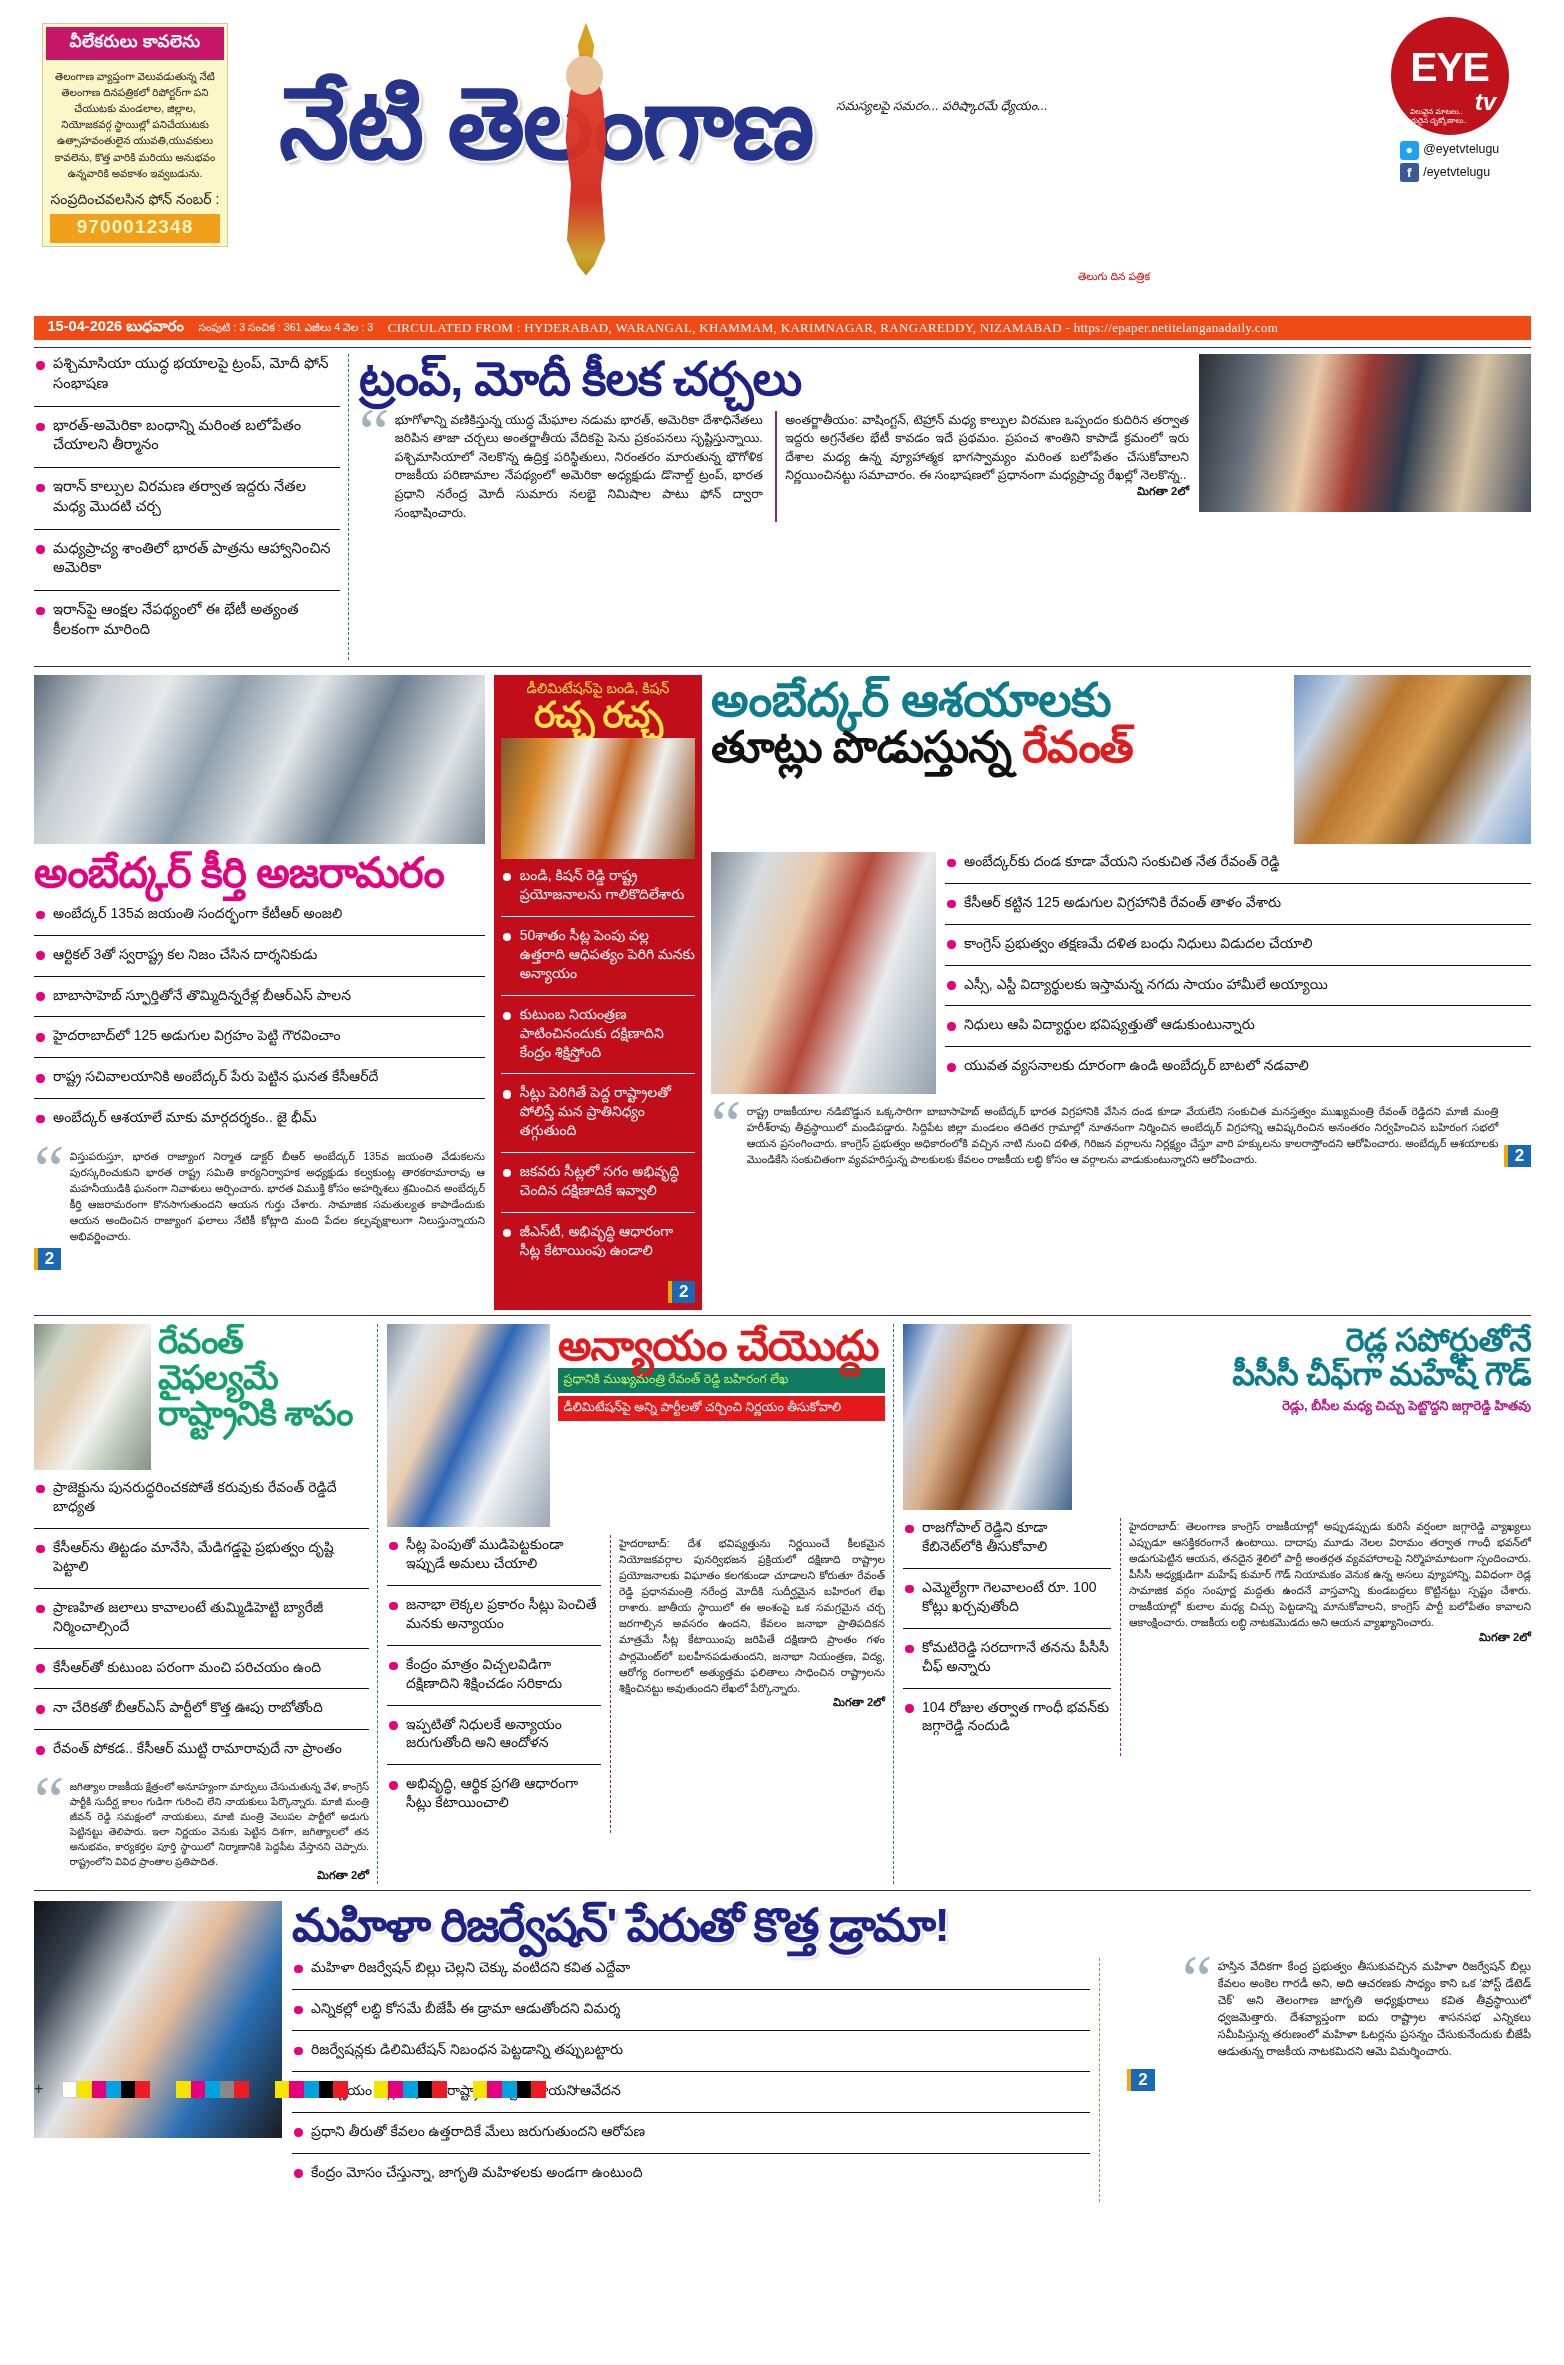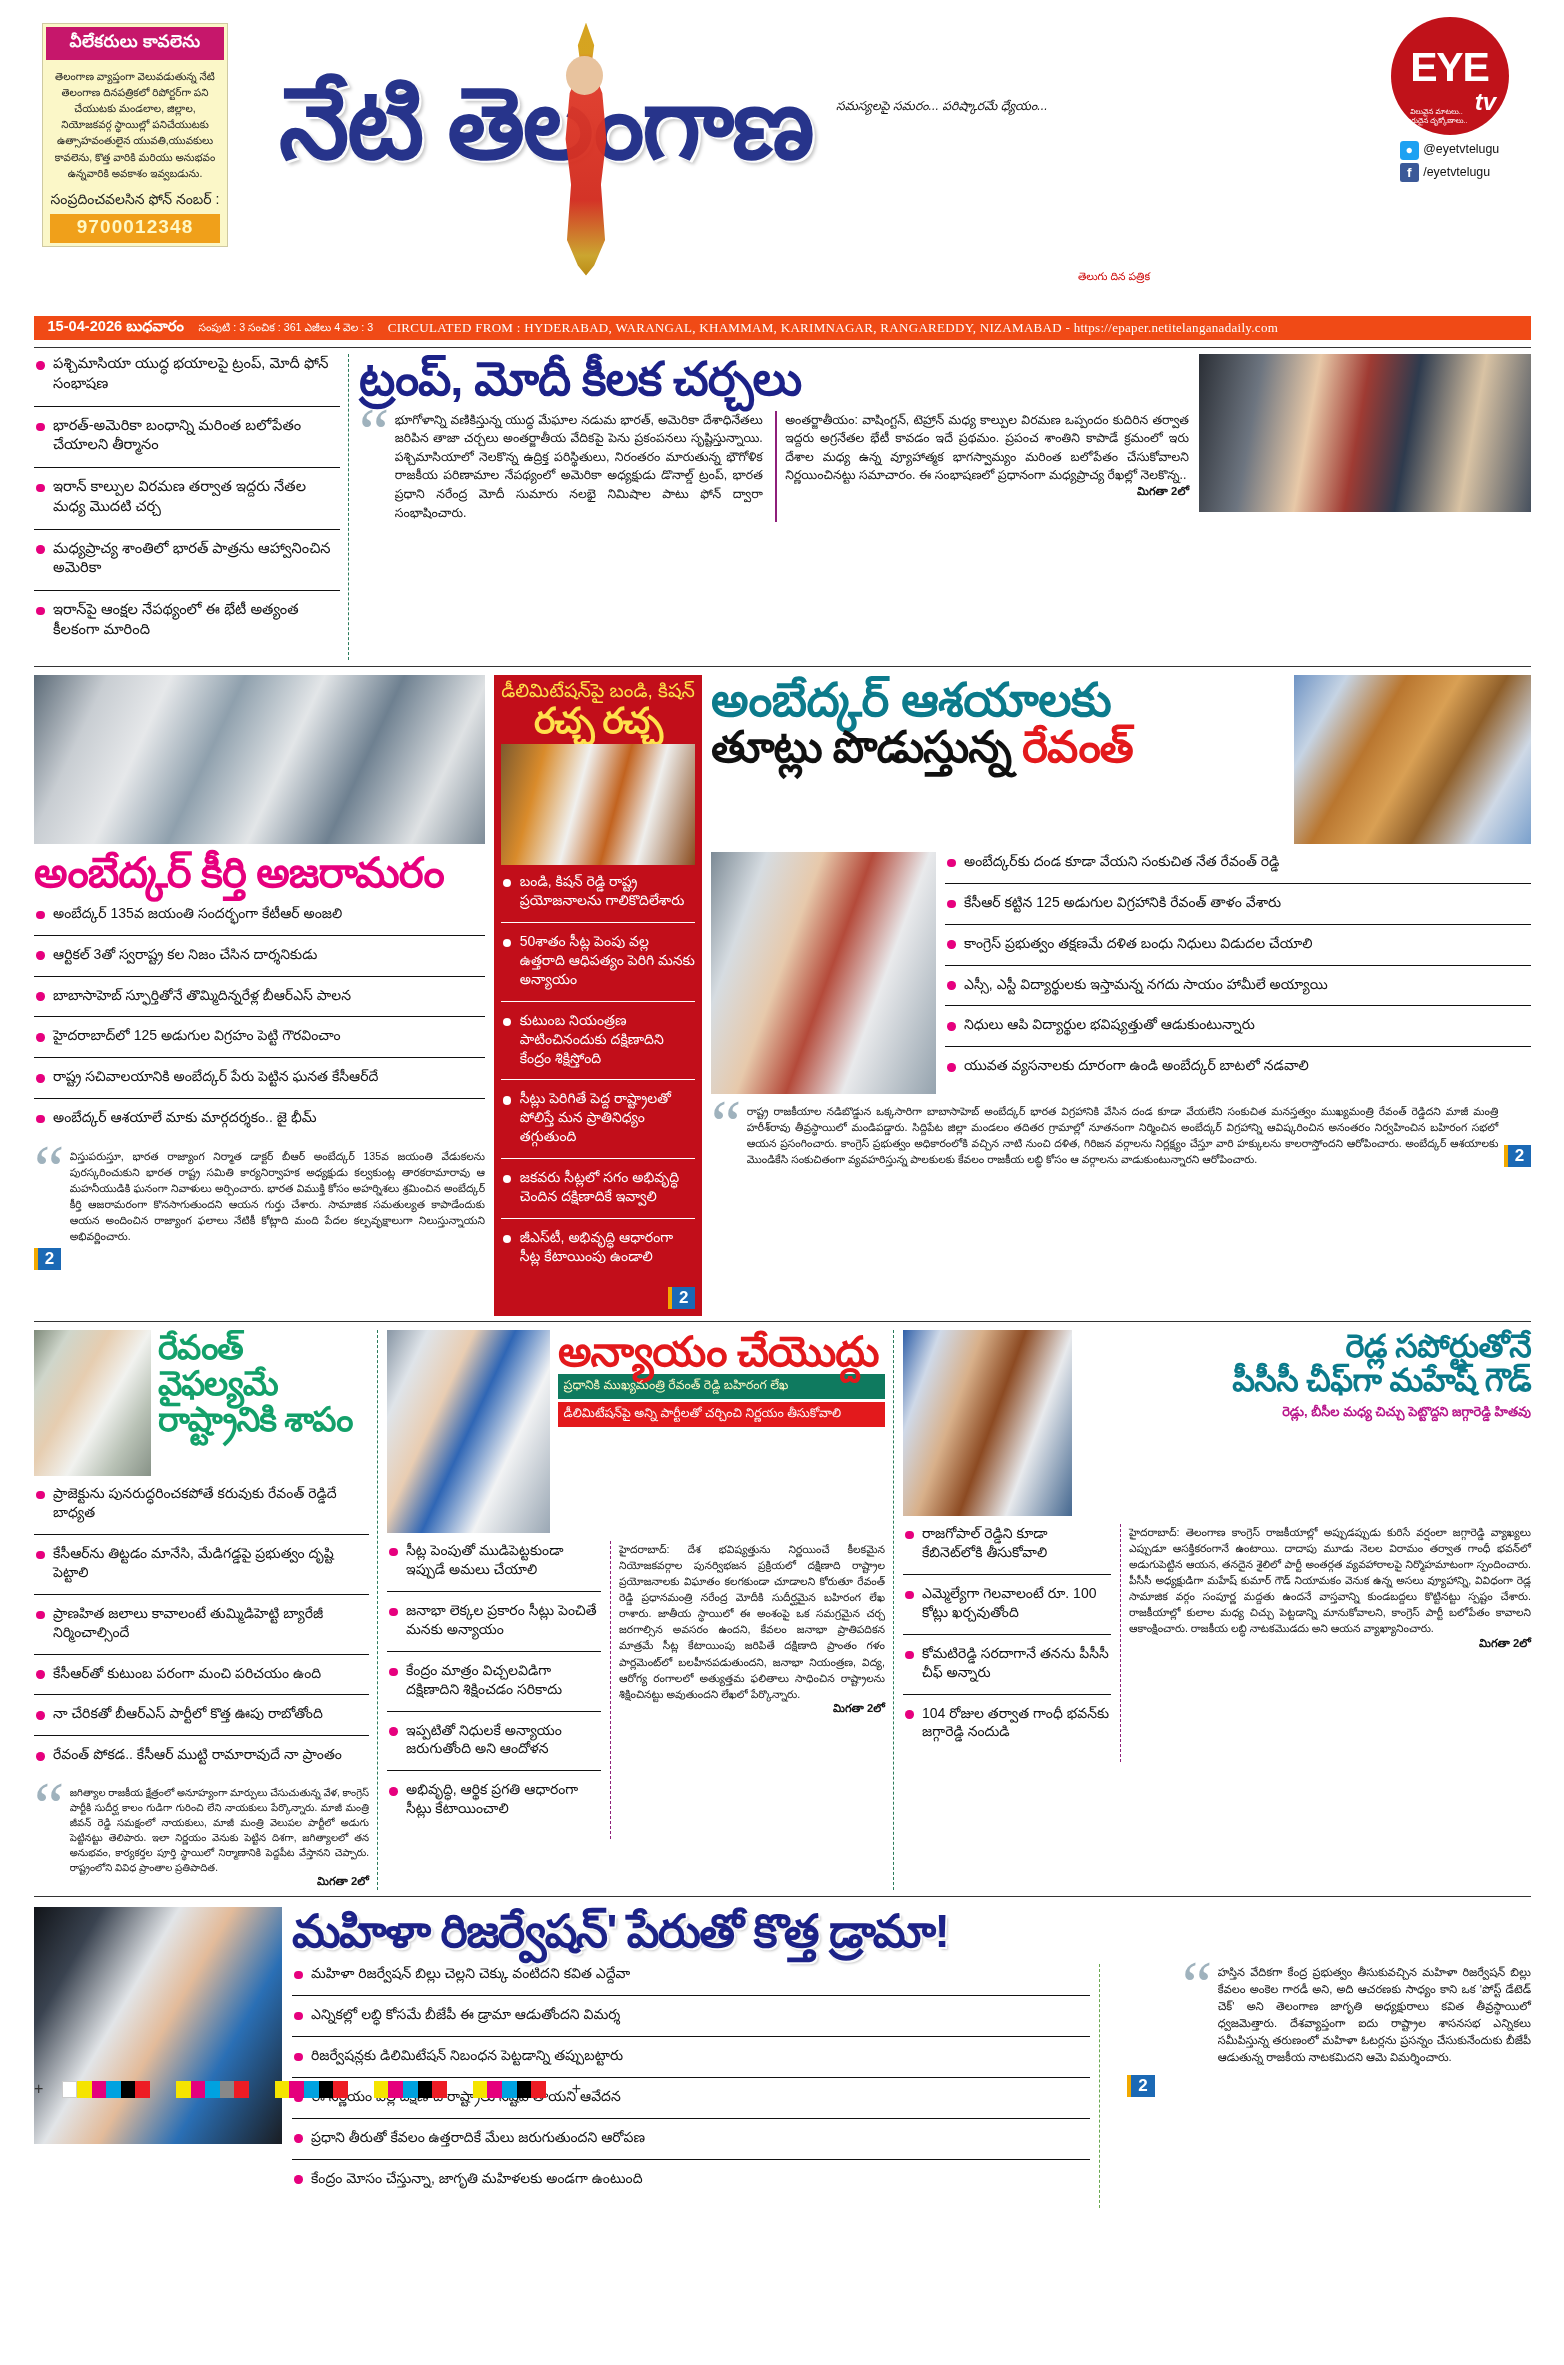--- a/index.html
+++ b/index.html
@@ -130,36 +130,36 @@
   .ph-kavita{ background:linear-gradient(120deg,#111419 0%,#3a4350 18%,#e2e5e8 38%,#e3bb9a 52%,#2a6fb5 72%,#1a1d22 100%); }
 
   
   .row2 { display:flex; margin:8px 34px 0 34px; gap:9px; }
   .r2-left { width:451px; }
   .r2-head {
     font-size:42px; font-weight:bold; color:#e6007e; line-height:1.05;
     margin:6.8px 0 9px; letter-spacing:-1.1px;
   }
   .racha-box { width:208px; background:#c20e1a; padding:5.6px 6.8px 6.8px; color:#fff; }
-  .racha-kicker { font-size:19px; color:#ffe14d; text-align:center; line-height:1.2; }
+  .racha-kicker { font-size:14px; color:#ffe14d; text-align:center; line-height:1.2; }
   .racha-title { font-size:36px; font-weight:bold; color:#ffe14d; text-align:center; line-height:1.02; letter-spacing:-1.1px; }
   .r2-right { flex:1; }
   .amb-head1 { font-size:47px; font-weight:bold; color:#0c7b8c; line-height:1.05; letter-spacing:-0.6px; }
   .amb-head2 { font-size:44px; font-weight:bold; color:#111; line-height:1.05; letter-spacing:-1.1px; }
   .amb-head2 .red { color:#e3191c; }
 
   
   .row3 { display:flex; margin:8px 34px 0 34px; gap:9px; }
   .r3a { width:344px; }
   .r3b { width:507px; }
   .r3c { flex:1; }
   .h-green { font-size:34px; font-weight:bold; color:#13a06a; line-height:1.05; letter-spacing:-1.1px; }
   .h-red   { font-size:42px; font-weight:bold; color:#e3191c; line-height:1.05; letter-spacing:-1.1px; }
   .h-teal  { font-size:32px; font-weight:bold; color:#0c7b8c; line-height:1.06; letter-spacing:-0.6px; }
-  .band-green { background:#0f7a5f; color:#fef9c3; font-size:12.4px; padding:4px 5.6px; }
+  .band-green { background:#0f7a5f; color:#bef264; font-size:12.4px; padding:4px 5.6px; }
   .band-red   { background:#e3191c; color:#fff; font-size:12.4px; padding:4px 5.6px; margin-top:2.3px; }
   .sub-magenta{ color:#b8158a; font-size:13px; font-weight:bold; margin-top:5.6px; }
 
   
   .row4 { display:flex; margin:10px 34px 0 34px; gap:10px; }
   .h-blue { font-size:46px; font-weight:bold; color:#1c2288; line-height:1.05; letter-spacing:-1.7px;
             text-shadow:1.7px 1.7px 0 rgba(255,255,255,.9), 2.8px 2.8px 2.3px rgba(0,0,0,.2); }
 
   
   .colorbar { position:absolute; bottom:10px; left:34px; right:34px; display:flex; align-items:center; gap:0; }

